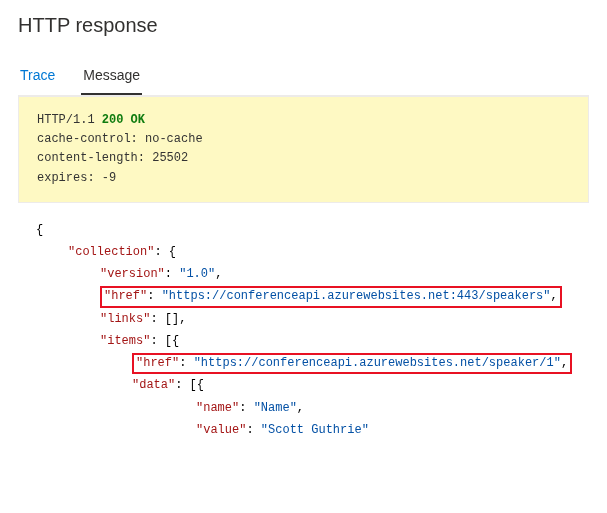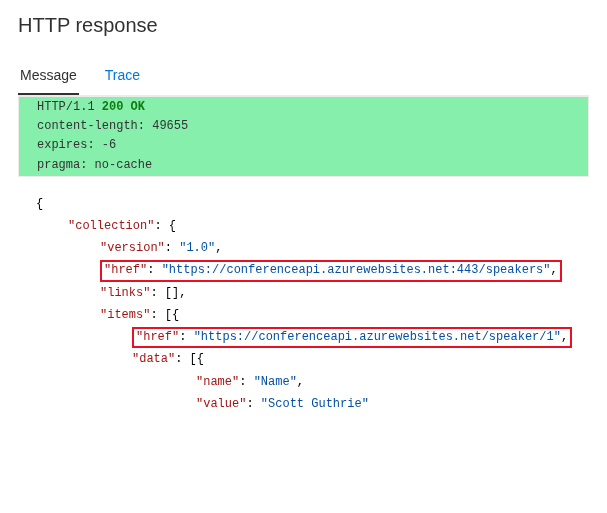--- a/index.html
+++ b/index.html
@@ -1,49 +1,49 @@
 <!DOCTYPE html>
 <html><head>
 <meta charset="utf-8">
 <style>
 * { box-sizing: border-box; margin: 0; padding: 0; }
 body { font-family: "Segoe UI", Tahoma, sans-serif; background: #fff; width: 607px; padding: 14px 18px; color: #323130; font-size: 13px; }
 .title { font-size: 20px; font-weight: 400; color: #323130; margin-bottom: 22px; }
 .tabs { display: flex; gap: 24px; border-bottom: 1px solid #edebe9; margin-bottom: 0; }
 .tab { padding: 8px 2px 10px; font-size: 14px; cursor: pointer; color: #0078d4; border-bottom: 2px solid transparent; }
 .tab.active { color: #323130; border-bottom: 2px solid #323130; }
-.headers-block { background: #86efac; padding: 1px 18px; font-family: Consolas, "Courier New", monospace; font-size: 12px; line-height: 1.6; color: #333; border: 1px solid #edebe9; }
+.headers-block { background: #fef9c3; padding: 14px 18px; font-family: Consolas, "Courier New", monospace; font-size: 12px; line-height: 1.6; color: #333; border: 1px solid #edebe9; }
 .status-line { color: #333; }
 .status-ok { color: #107c10; font-weight: bold; }
 .body-block { padding: 16px 18px 6px; font-family: Consolas, "Courier New", monospace; font-size: 12px; line-height: 1.85; }
 .ln { white-space: pre; }
 .k { color: #a31515; } 
 .s { color: #0451a5; } 
 .p { color: #000; } 
 .hl { border: 2px solid #e81123; padding: 0 2px; display: inline-block; line-height: 1.45; }
 .ind1 { padding-left: 32px; }
 .ind2 { padding-left: 64px; }
 .ind3 { padding-left: 96px; }
 .ind5 { padding-left: 160px; }
 </style>
 </head>
 <body>
 
 <div class="title">HTTP response</div>
 
 <div class="tabs">
+  <div class="tab">Trace</div>
   <div class="tab active">Message</div>
-  <div class="tab">Trace</div>
 </div>
 
 <div class="headers-block">
   <div class="status-line"><span>HTTP/1.1 </span><span class="status-ok">200 OK</span></div>
-  <div>content-length: 49655</div>
-  <div>expires: -6</div>
-  <div>pragma: no-cache</div>
+  <div>cache-control: no-cache</div>
+  <div>content-length: 25502</div>
+  <div>expires: -9</div>
 </div>
 
 <div class="body-block">
   <div class="ln"><span class="p">{</span></div>
   <div class="ln ind1"><span class="k">"collection"</span><span class="p">: {</span></div>
   <div class="ln ind2"><span class="k">"version"</span><span class="p">: </span><span class="s">"1.0"</span><span class="p">,</span></div>
   <div class="ln ind2"><span class="hl"><span class="k">"href"</span><span class="p">: </span><span class="s">"https://conferenceapi.azurewebsites.net:443/speakers"</span><span class="p">,</span></span></div>
   <div class="ln ind2"><span class="k">"links"</span><span class="p">: [],</span></div>
   <div class="ln ind2"><span class="k">"items"</span><span class="p">: [{</span></div>
   <div class="ln ind3"><span class="hl"><span class="k">"href"</span><span class="p">: </span><span class="s">"https://conferenceapi.azurewebsites.net/speaker/1"</span><span class="p">,</span></span></div>

